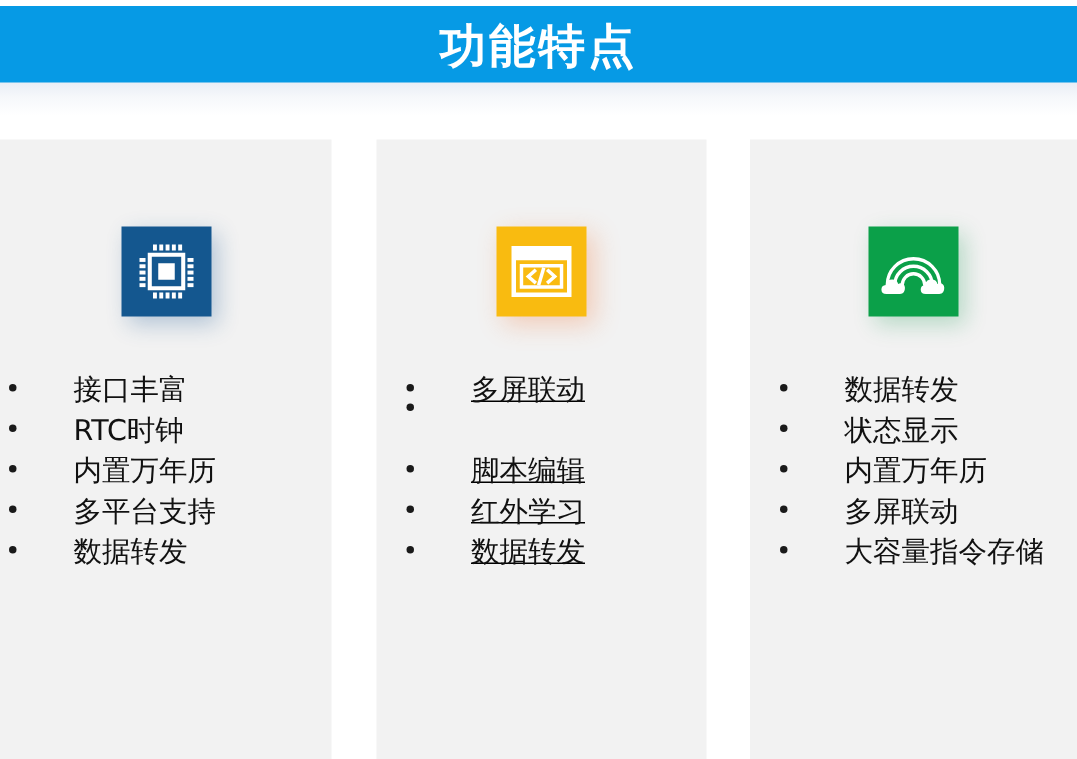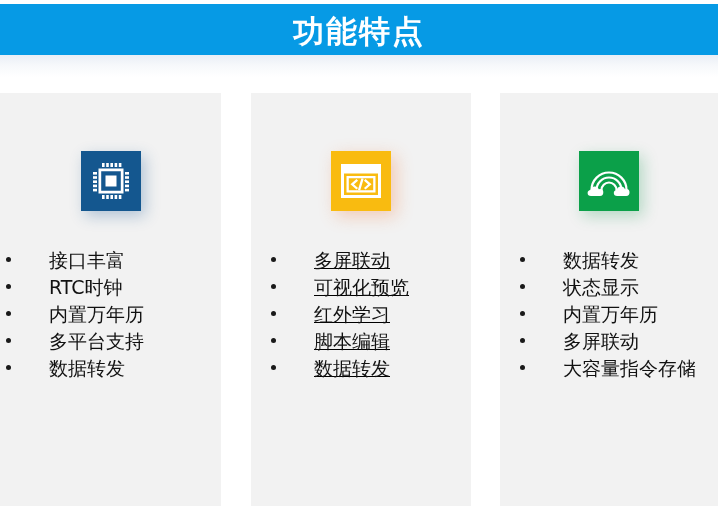--- a/index.html
+++ b/index.html
@@ -239,29 +239,28 @@
         </div>
       </div>
 
       <ul class="feature-list">
         <li class="feature-item">
           <span class="bullet"></span>
           <span class="feature-label">多屏联动</span>
         </li>
         <li class="feature-item">
           <span class="bullet"></span>
-          <span class="feature-label">可视化预览</span>
+        </li>
+        <li class="feature-item">
+          <span class="bullet"></span>
+          <span class="feature-label">脚本编辑</span>
         </li>
         <li class="feature-item">
           <span class="bullet"></span>
           <span class="feature-label">红外学习</span>
-        </li>
-        <li class="feature-item">
-          <span class="bullet"></span>
-          <span class="feature-label">脚本编辑</span>
         </li>
         <li class="feature-item">
           <span class="bullet"></span>
           <span class="feature-label">数据转发</span>
         </li>
       </ul>
     </div>
 
     <div class="gap-2"></div>
 

